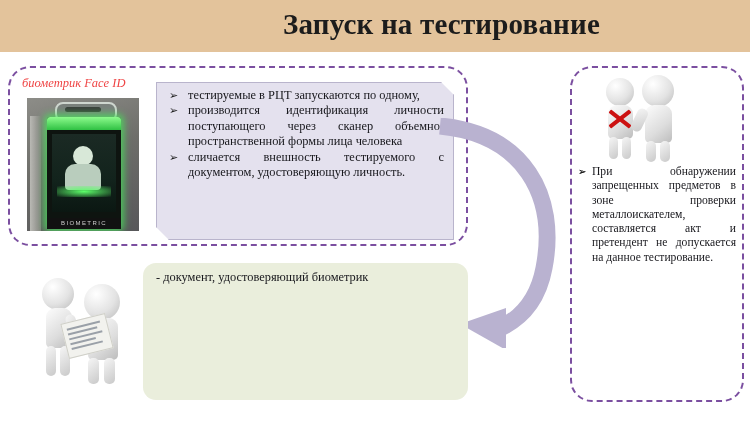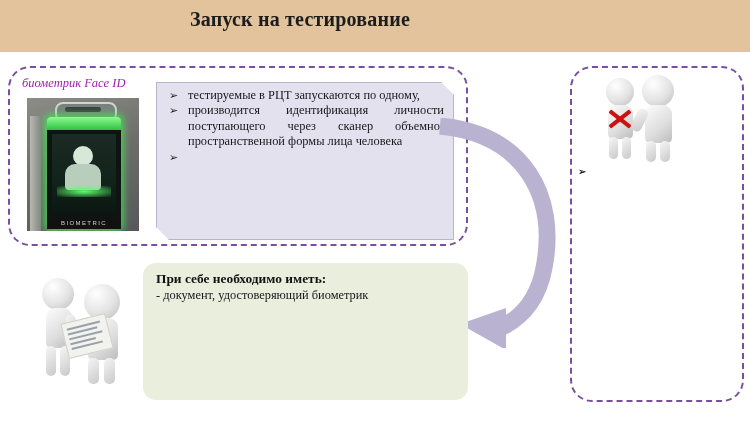--- a/index.html
+++ b/index.html
@@ -2,33 +2,33 @@
 <html lang="ru"><head>
 <meta charset="utf-8">
 <style>
   html,body{margin:0;padding:0;background:#ffffff;}
   body{width:750px;height:432px;position:relative;overflow:hidden;
        font-family:"Liberation Serif","DejaVu Serif",serif;}
 
   
   #title-band{position:absolute;left:0;top:0;width:750px;height:52px;
       background:#e3c39b;}
-  #title-text{position:absolute;left:0;top:8px;width:600px;text-align:center;
-      font-size:20px;font-weight:bold;color:#1c1c1c;letter-spacing:.2px;
+  #title-text{position:absolute;left:0;top:8px;width:600px;text-align:right;
+      font-size:29px;font-weight:bold;color:#1c1c1c;letter-spacing:.2px;
       font-family:"Liberation Serif","DejaVu Serif",serif;}
 
   
   .dashed-box{position:absolute;border:2px dashed #7b4fa0;border-radius:22px;
       background:transparent;box-sizing:border-box;}
   #left-dashed{left:8px;top:66px;width:460px;height:180px;}
   #right-dashed{left:570px;top:66px;width:174px;height:336px;}
 
   
   #biometric-caption{position:absolute;left:22px;top:76px;width:150px;
-      font-style:italic;font-size:12.5px;color:#a21caf;white-space:nowrap;
+      font-style:italic;font-size:12.5px;color:#ef4444;white-space:nowrap;
       font-family:"Liberation Serif","DejaVu Serif",serif;}
   #biometric-photo{position:absolute;left:27px;top:98px;width:112px;height:133px;
       background:#6f6f6f;overflow:hidden;}
   .kiosk-bg{position:absolute;inset:0;
       background:linear-gradient(160deg,#8d8d88 0%,#6e6e6a 45%,#57575a 100%);}
   .kiosk-pole{position:absolute;left:3px;top:18px;width:11px;height:115px;
       background:linear-gradient(90deg,#b9b9b4,#84847f);}
   .kiosk-top{position:absolute;left:28px;top:4px;width:58px;height:16px;
       border:2px solid #cfd6cf;border-radius:8px;background:#7a807c;}
   .kiosk-top-slot{position:absolute;left:38px;top:9px;width:36px;height:5px;
@@ -129,20 +129,21 @@
   <p class="ln bullet-line">
     <span class="bul">➢</span>
     <span>тестируемые в РЦТ запускаются по одному,</span>
   </p>
   <p class="ln bullet-line">
     <span class="bul">➢</span>
     <span>производится идентификация личности поступающего через сканер объемно-пространственной формы лица человека</span>
   </p>
   <p class="ln bullet-line">
     <span class="bul">➢</span>
+    <span>сличается внешность тестируемого с документом, удостоверяющую личность.</span>
   </p>
 </div>
 
 <svg id="curve-arrow" viewBox="0 0 140 230">
   <path d="M8,8 C92,16 126,78 112,150 C106,182 88,202 64,212" fill="none" stroke="#b9b2d0" stroke-width="17" stroke-linecap="butt"></path>
   <polygon points="74,190 74,232 28,206" fill="#b9b2d0"></polygon>
 </svg>
 
 <div id="figs-doc">
   <div class="fg">
@@ -162,21 +163,20 @@
   <div class="doc-sheet" style="left:40px;top:56px;width:44px;height:34px;">
     <i style="top:5px;width:34px;"></i>
       <i style="top:10px;width:30px;"></i>
     <i style="top:15px;width:34px;"></i>
       <i style="top:20px;width:26px;"></i>
     <i style="top:25px;width:32px;"></i>
   </div>
 </div>
 
 <div id="panel-green">
-  <p class="hd">При себе необходимо иметь:</p>
   <p class="ln">- документ, удостоверяющий биометрик</p>
 </div>
 
 <div id="right-dashed" class="dashed-box"></div>
 
 <div id="figs-topright">
   <div class="fg">
     <div class="head" style="left:8px;top:4px;width:28px;height:28px;"></div>
     <div class="torso" style="left:10px;top:31px;width:25px;height:34px;"></div>
     <div class="leg" style="left:11px;top:63px;width:9px;height:22px;"></div>
@@ -194,14 +194,15 @@
     <div class="leg" style="left:62px;top:67px;width:10px;height:21px;"></div>
   </div>
 </div>
 
 <div id="right-text">
   <p class="bullet-line" style="margin:0 0 0 0;">
     <span class="bul">➢</span>
   </p>
   <p class="bullet-line" style="margin:0;">
     <span class="bul">➢</span>
+    <span>При обнаружении запрещенных предметов в зоне проверки металлоискателем, составляется акт и претендент не допускается на данное тестирование.</span>
   </p>
 </div>
 
 </body></html>

